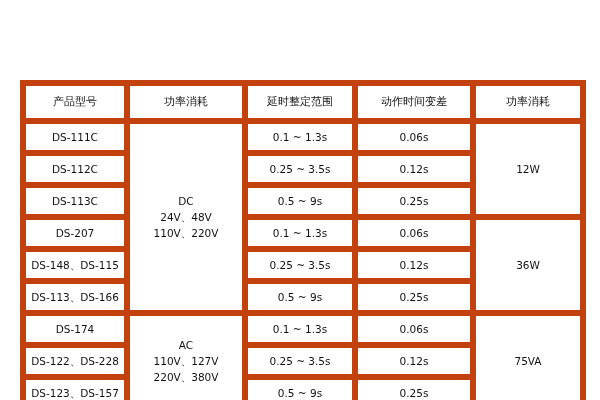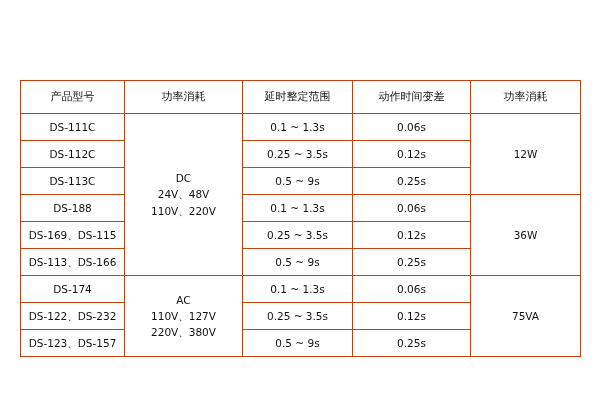--- a/index.html
+++ b/index.html
@@ -20,21 +20,21 @@
   table.spec {
     position: absolute;
     left: 20px;
     top: 80px;
     width: 560px;
     border-collapse: collapse;
     table-layout: fixed;
     background: #ffffff;
   }
   table.spec td, table.spec th {
-    border: 1px solid #c2410c;
+    border: 6px solid #c2410c;
     text-align: center;
     vertical-align: middle;
     font-weight: normal;
     color: #111111;
     font-size: 10.5px;
     line-height: 1.35;
     padding: 0;
   }
   table.spec th {
     height: 32px;
@@ -92,27 +92,27 @@
         <td>0.25 ~ 3.5s</td>
         <td>0.12s</td>
       </tr>
       <tr>
         <td>DS-113C</td>
         <td>0.5 ~ 9s</td>
         <td>0.25s</td>
       </tr>
 
       <tr>
-        <td>DS-188</td>
+        <td>DS-207</td>
         <td>0.1 ~ 1.3s</td>
         <td>0.06s</td>
         <td rowspan="3">36W</td>
       </tr>
       <tr>
-        <td>DS-169、DS-115</td>
+        <td>DS-148、DS-115</td>
         <td>0.25 ~ 3.5s</td>
         <td>0.12s</td>
       </tr>
       <tr>
         <td>DS-113、DS-166</td>
         <td>0.5 ~ 9s</td>
         <td>0.25s</td>
       </tr>
 
       <tr class="thick-top">
@@ -120,21 +120,21 @@
         <td class="volt-cell" rowspan="3">
           <span class="v-line">AC</span>
           <span class="v-line">110V、127V</span>
           <span class="v-line">220V、380V</span>
         </td>
         <td>0.1 ~ 1.3s</td>
         <td>0.06s</td>
         <td rowspan="3">75VA</td>
       </tr>
       <tr>
-        <td>DS-122、DS-232</td>
+        <td>DS-122、DS-228</td>
         <td>0.25 ~ 3.5s</td>
         <td>0.12s</td>
       </tr>
       <tr>
         <td>DS-123、DS-157</td>
         <td>0.5 ~ 9s</td>
         <td>0.25s</td>
       </tr>
     </tbody>
   </table>

